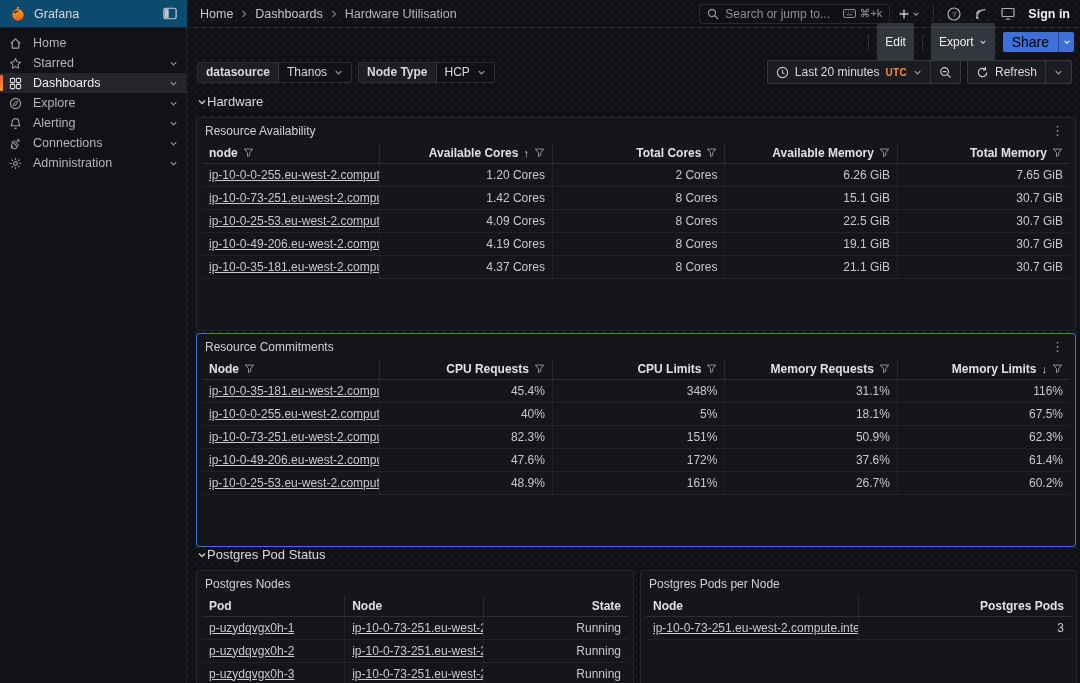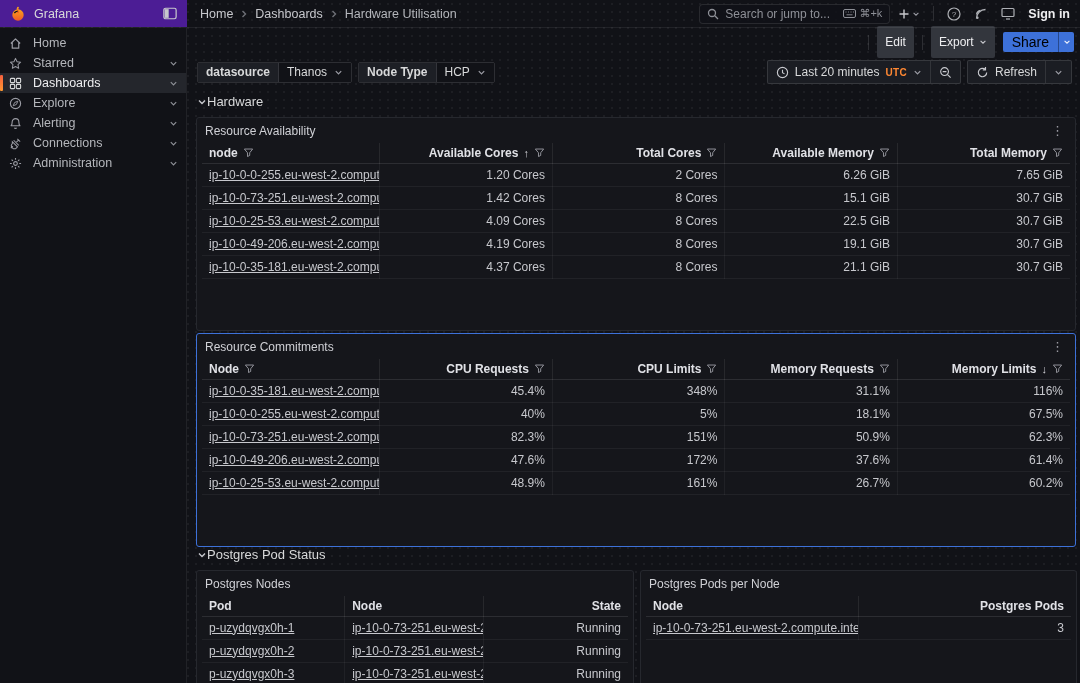--- a/index.html
+++ b/index.html
@@ -12,21 +12,21 @@
     color:#c7c8cd;
     font-size:12px;
     position:relative;
   }
   .icon { display:inline-flex; align-items:center; justify-content:center; color:#9a9ba3; flex:none; }
   svg { display:block; }
 
   
   .topnav { position:absolute; top:0; left:0; right:0; height:28px; display:flex; align-items:center;
             border-bottom:1px solid rgba(255,255,255,0.07); z-index:5; }
-  .brand { width:187px; height:100%; background:#4c1d95; display:flex; align-items:center; padding:0 10px; flex:none; }
+  .brand { width:187px; height:100%; background:#0c4a6e; display:flex; align-items:center; padding:0 10px; flex:none; }
   .brand-label { color:#d8d9da; font-size:12.5px; margin-left:8px; font-weight:400; }
   .dock-toggle { margin-left:auto; cursor:pointer; }
   .crumbs { display:flex; align-items:center; margin-left:13px; gap:7px; }
   .crumb { color:#c7c8cd; font-size:12.5px; cursor:pointer; }
   .crumb.current { color:#b4b6bb; cursor:default; }
   .crumb-sep { color:#6e7077; }
   .searchbox { margin-left:auto; width:191px; height:20px; background:rgba(17,18,23,0.85);
                border:1px solid rgba(255,255,255,0.1); border-radius:4px; display:flex; align-items:center;
                padding:0 7px; gap:6px; cursor:text;justify-content:center; }
   .search-ph { color:#8e9097; font-size:12px; flex:1; white-space:nowrap; }
@@ -43,21 +43,21 @@
                color:#b4b6bb; font-size:12.5px; cursor:pointer; position:relative; margin:0 0 0 0; }
   .side-item .lbl { flex:1; }
   .side-item .chev { color:#8e9097; }
   .side-item.active { background:#24262c; color:#eeeef0; }
   .side-item.active::before { content:""; position:absolute; left:0; top:2px; bottom:2px; width:3px;
                background:linear-gradient(#f55f3e,#ff9830); border-radius:1px; }
 
   
   .actions-row { position:absolute; top:29px; left:187px; right:0; height:26px; display:flex;
                  align-items:center; justify-content:flex-end; padding-right:6px; gap:8px; }
-  .btn { height:32px; display:inline-flex; align-items:center; border-radius:2px; font-size:12px;
+  .btn { height:38px; display:inline-flex; align-items:center; border-radius:2px; font-size:12px;
          color:#eeeef0; padding:0 8px; cursor:pointer; white-space:nowrap; }
   .btn-gray { background:#33363d; }
   .btn-gray .icon{ margin-left:5px; }
   .share-group { display:flex; height:20px; border-radius:2px; overflow:hidden; cursor:pointer; }
   .share-main { background:#3d71d9; color:#000000; font-size:14px; display:flex; align-items:center; padding:0 9px; }
   .share-caret { background:#3d71d9; border-left:1px solid rgba(0,0,0,0.35); width:16px; display:flex;
                  align-items:center; justify-content:center; color:#dbe4f5; }
 
   
   .subheader { position:absolute; top:55px; left:187px; right:0; height:34px; display:flex;

